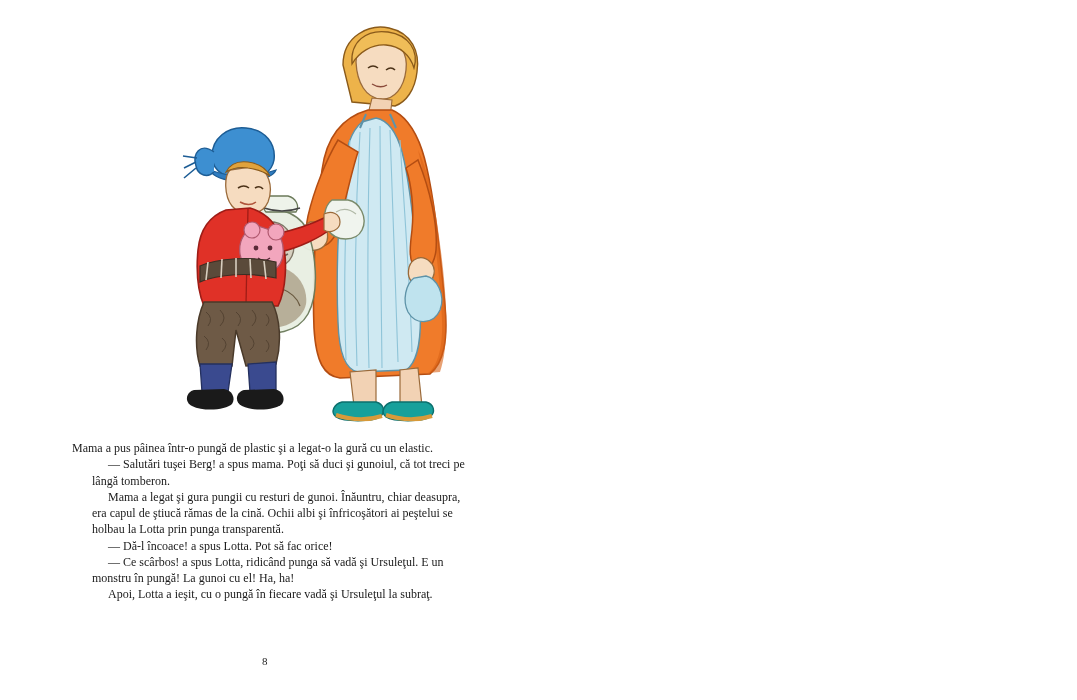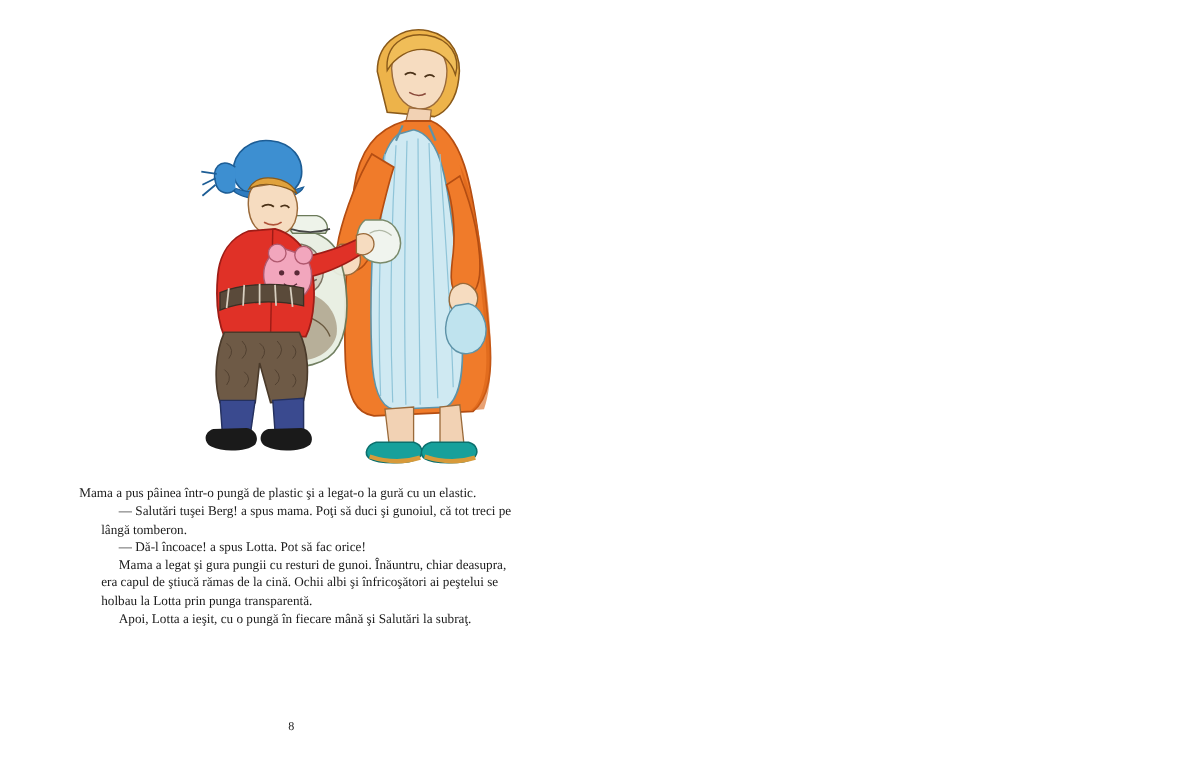--- a/index.html
+++ b/index.html
@@ -193,23 +193,24 @@
         <path d="M148 354 L150 382 L176 382 L176 352 Z" fill="#3a4a8f" stroke="#24305e" stroke-width="1.3"></path>
 
         <path d="M94 380 C86 382 84 392 92 396 C104 402 126 400 132 394 C136 388 132 380 124 379 Z" fill="#1a1a1a"></path>
         <path d="M144 380 C136 382 134 392 142 396 C154 402 176 400 182 394 C186 388 182 380 174 379 Z" fill="#1a1a1a"></path>
       </svg>
     </div>
 
     <div class="text-block" id="left-text">
       <p>Mama a pus pâinea într-o pungă de plastic şi a legat-o la gură cu un elastic.</p>
       <p class="ind">— Salutări tuşei Berg! a spus mama. Poţi să duci şi gunoiul, că tot treci pe lângă tomberon.</p>
+      <p class="ind">Mama a legat şi gura pungii cu resturi de gunoi. Înăuntru, chiar deasupra, era capul de ştiucă rămas de la cină. Ochii albi şi înfricoşători ai peştelui se holbau la Lotta prin punga transparentă.</p>
       <p class="ind">— Dă-l încoace! a spus Lotta. Pot să fac orice!</p>
-      <p class="ind">Mama a legat şi gura pungii cu resturi de gunoi. Înăuntru, chiar deasupra, era capul de ştiucă rămas de la cină. Ochii albi şi înfricoşători ai peştelui se holbau la Lotta prin punga transparentă.</p>
-      <p class="ind">Apoi, Lotta a ieşit, cu o pungă în fiecare mână şi Salutări la subraţ.</p>
+      <p class="ind">— Ce scârbos! a spus Lotta, ridicând punga să vadă şi Ursuleţul. E un monstru în pungă! La gunoi cu el! Ha, ha!</p>
+      <p class="ind">Apoi, Lotta a ieşit, cu o pungă în fiecare vadă şi Ursuleţul la subraţ.</p>
     </div>
 
     <div class="page-number">8</div>
   </div>
 
   <div class="page page-right">
 
     
 
     

